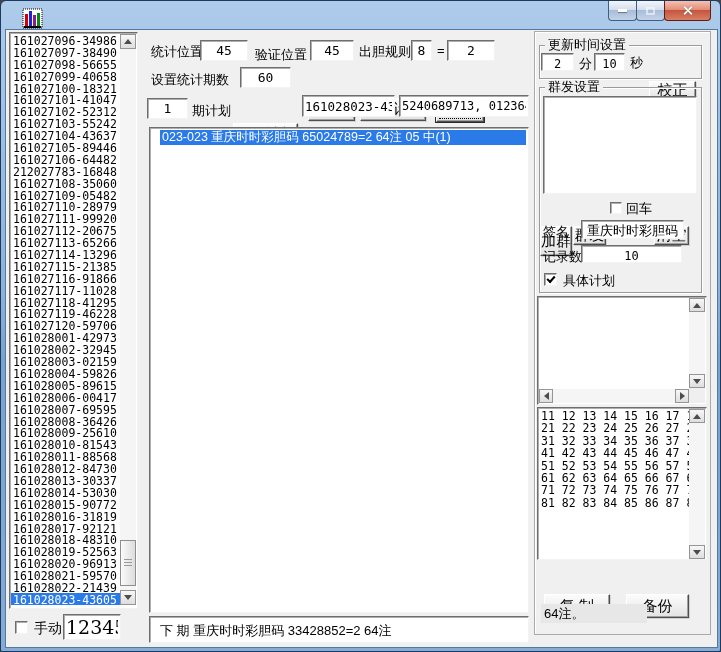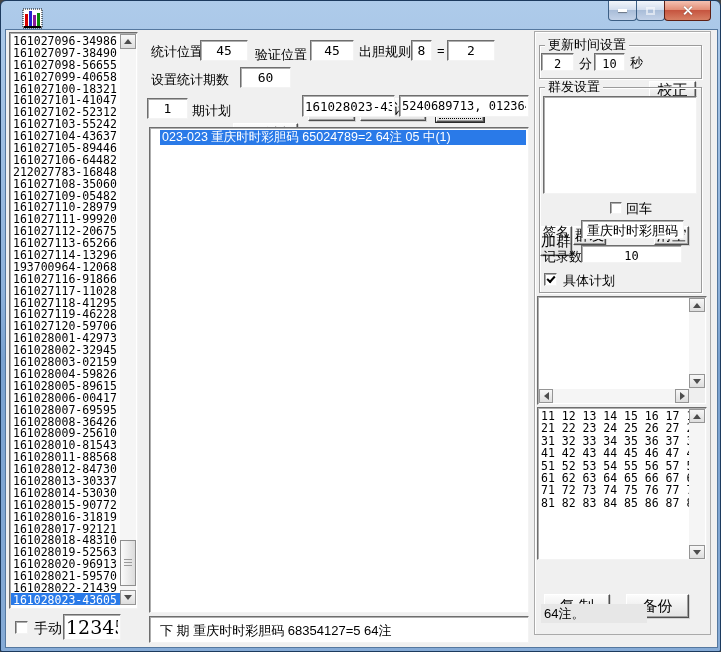--- a/index.html
+++ b/index.html
@@ -110,21 +110,21 @@
         <div class="hitem">161027105-89446</div>
         <div class="hitem">161027106-64482</div>
         <div class="hitem">212027783-16848</div>
         <div class="hitem">161027108-35060</div>
         <div class="hitem">161027109-05482</div>
         <div class="hitem">161027110-28979</div>
         <div class="hitem">161027111-99920</div>
         <div class="hitem">161027112-20675</div>
         <div class="hitem">161027113-65266</div>
         <div class="hitem">161027114-13296</div>
-        <div class="hitem">193700964-12068</div>
+        <div class="hitem">161027115-21385</div>
         <div class="hitem">161027116-91866</div>
         <div class="hitem">161027117-11028</div>
         <div class="hitem">161027118-41295</div>
         <div class="hitem">161027119-46228</div>
         <div class="hitem">161027120-59706</div>
         <div class="hitem">161028001-42973</div>
         <div class="hitem">161028002-32945</div>
         <div class="hitem">161028003-02159</div>
         <div class="hitem">161028004-59826</div>
         <div class="hitem">161028005-89615</div>
@@ -200,21 +200,21 @@
   </div>
   <div class="abs sunken" style="left:398px;top:94px;width:130px;height:22px;">
     <input class="inp" style="padding: 0px 2px; font-size: 12px;" value="5240689713, 0123649785,">
   </div>
 
   <div class="abs sunken" style="left:148px;top:126px;width:380px;height:486px;">
     <div class="result-row">023-023 重庆时时彩胆码 65024789=2 64注 05 中(1)</div>
   </div>
 
   <div class="abs sunken" style="left:148px;top:615px;width:380px;height:27px;">
-    <div class="lbl" style="left:10px;top:5px;">下 期  重庆时时彩胆码 68354127=5 64注</div>
+    <div class="lbl" style="left:10px;top:5px;">下 期  重庆时时彩胆码 33428852=2 64注</div>
   </div>
 
   <div class="abs" style="left:533px;top:30px;width:177px;height:604px;border:1px solid #aaa;box-shadow:inset 1px 1px 0 #fff;"></div>
 
   <div class="abs groupbox" style="left:538px;top:44px;width:163px;height:34px;"></div>
   <div class="legend" style="left:544px;top:37px;">更新时间设置</div>
   <div class="abs sunken" style="left:540px;top:52px;width:33px;height:18px;">
     <input class="inp" style="font-size: 12px;" value="2">
   </div>
   <div class="lbl" style="left:578px;top:54px;">分</div>

